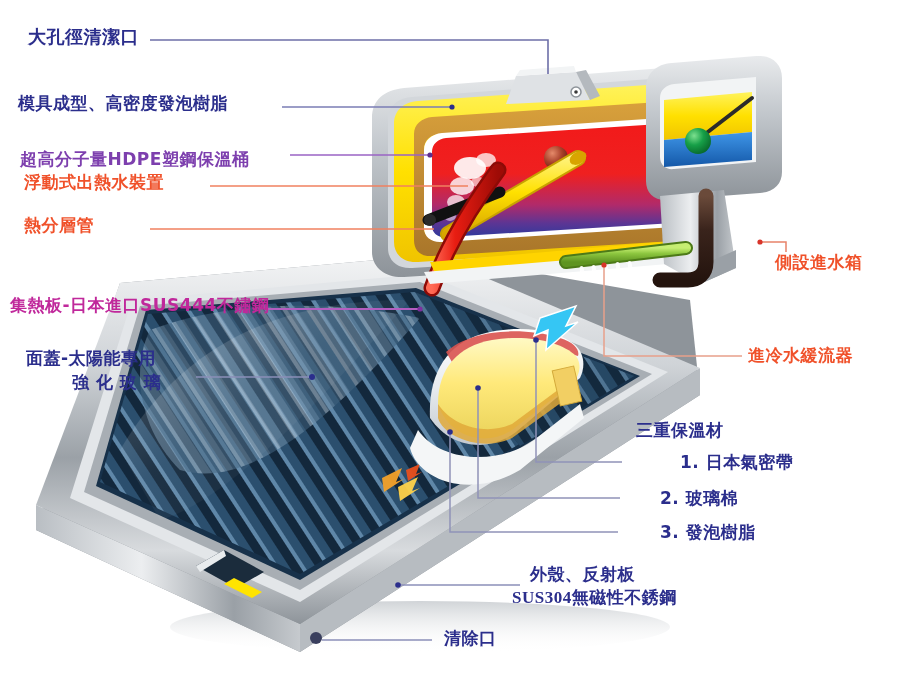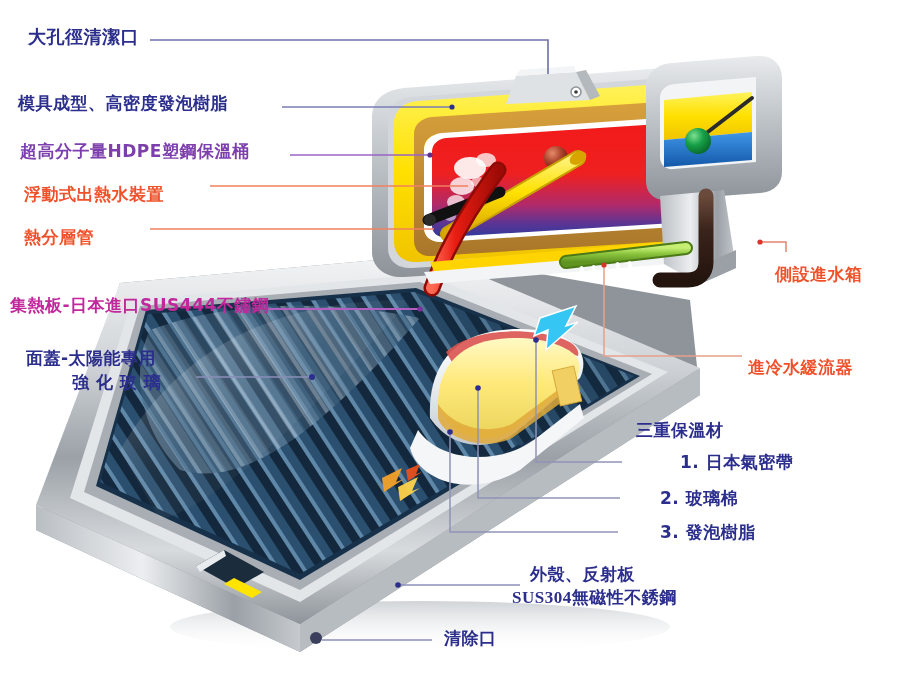--- a/index.html
+++ b/index.html
@@ -2,23 +2,23 @@
 <html><head>
 <meta charset="utf-8">
 <style>
   html,body{margin:0;padding:0;background:#fff;}
   body{font-family:"DejaVu Sans","Liberation Sans",sans-serif;}
   #stage{position:relative;width:920px;height:689px;background:#ffffff;overflow:hidden;}
   svg.layer{position:absolute;left:0;top:0;width:920px;height:689px;}
   .lbl{position:absolute;white-space:nowrap;font-weight:bold;line-height:1.18;
        letter-spacing:.5px;}
   .lbl.navy{color:#2b2e8c;}
-  .lbl.orange{color:#f0512a;margin-top:12px;}
+  .lbl.orange{color:#f0512a;}
   .lbl.magenta{color:#c0289b;}
-  .lbl.purple{color:#7d3fae;}
+  .lbl.purple{color:#7d3fae;margin-top:8px;}
   .sz18{font-size:18px;}
   .sz17{font-size:17px;}
 </style>
 </head>
 <body>
 
 <div id="stage">
 
   <svg class="layer" viewBox="0 0 920 689">
     <defs>

